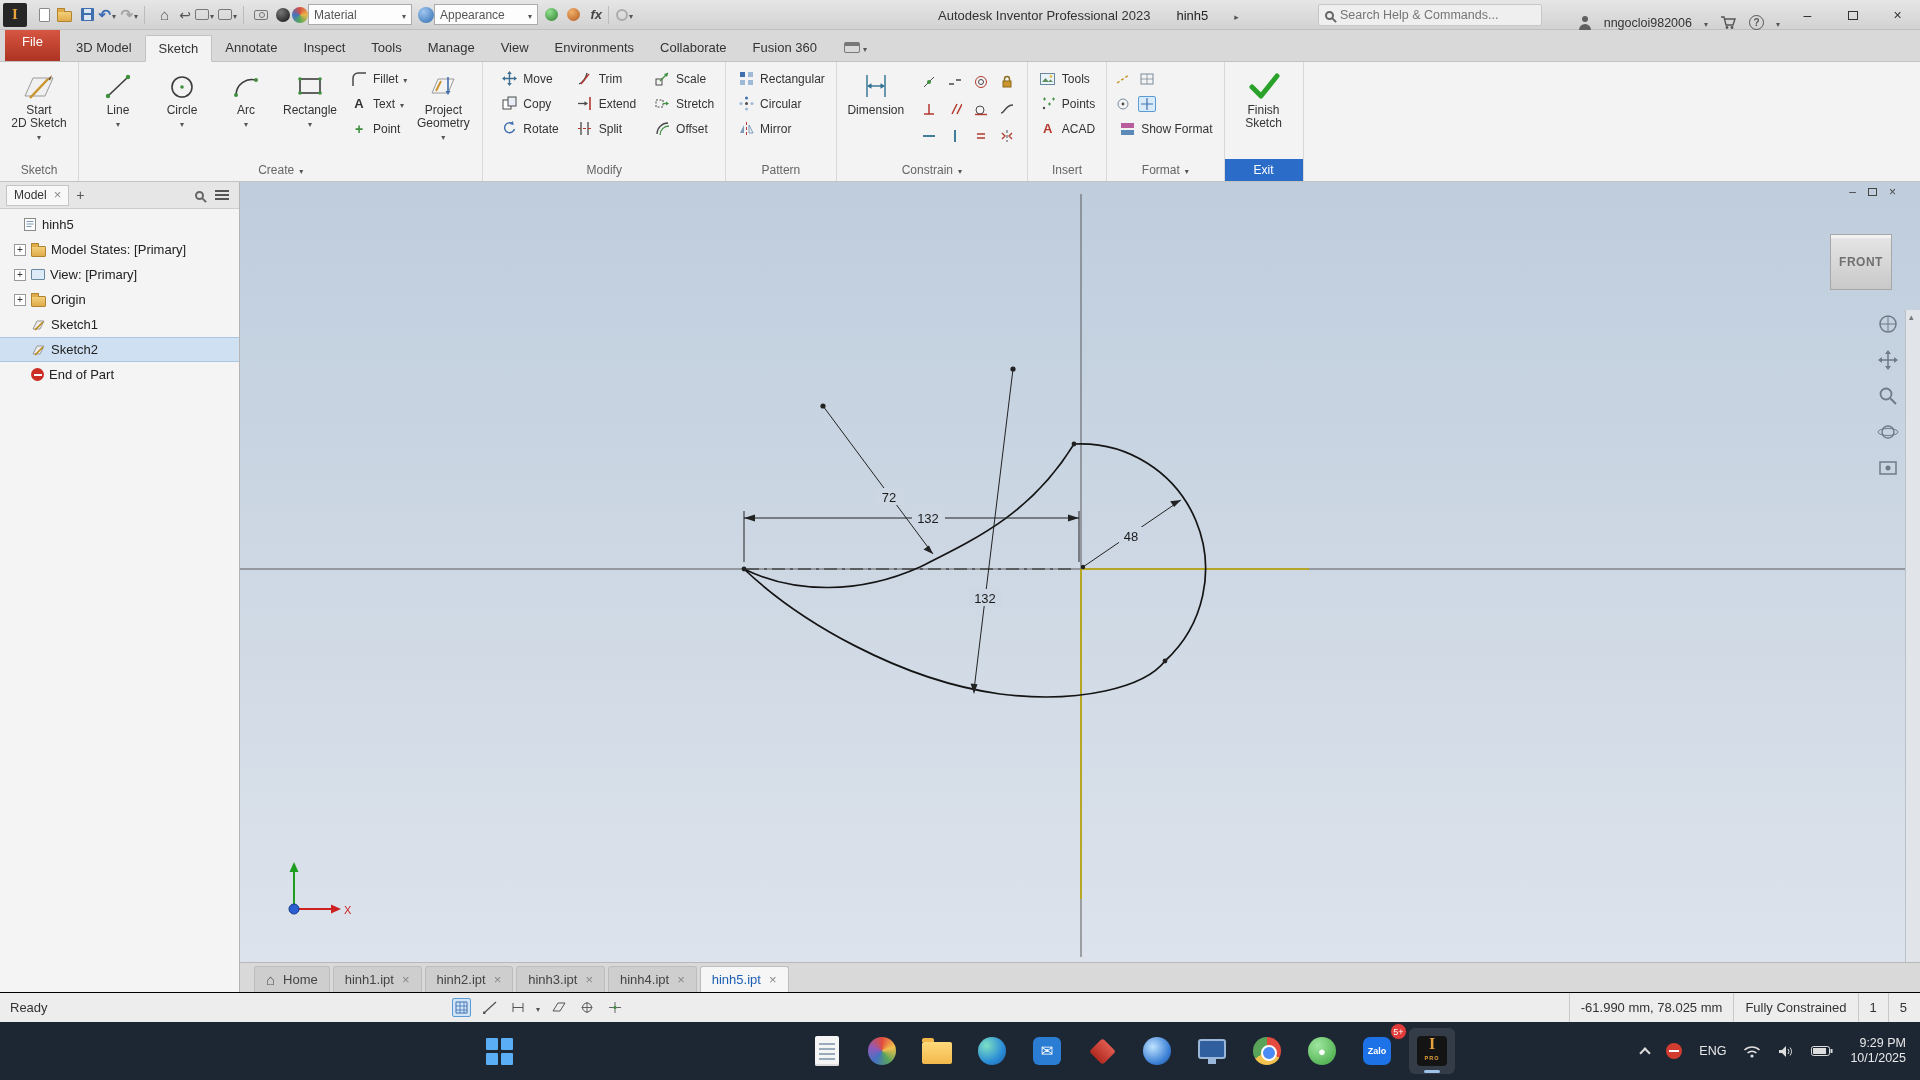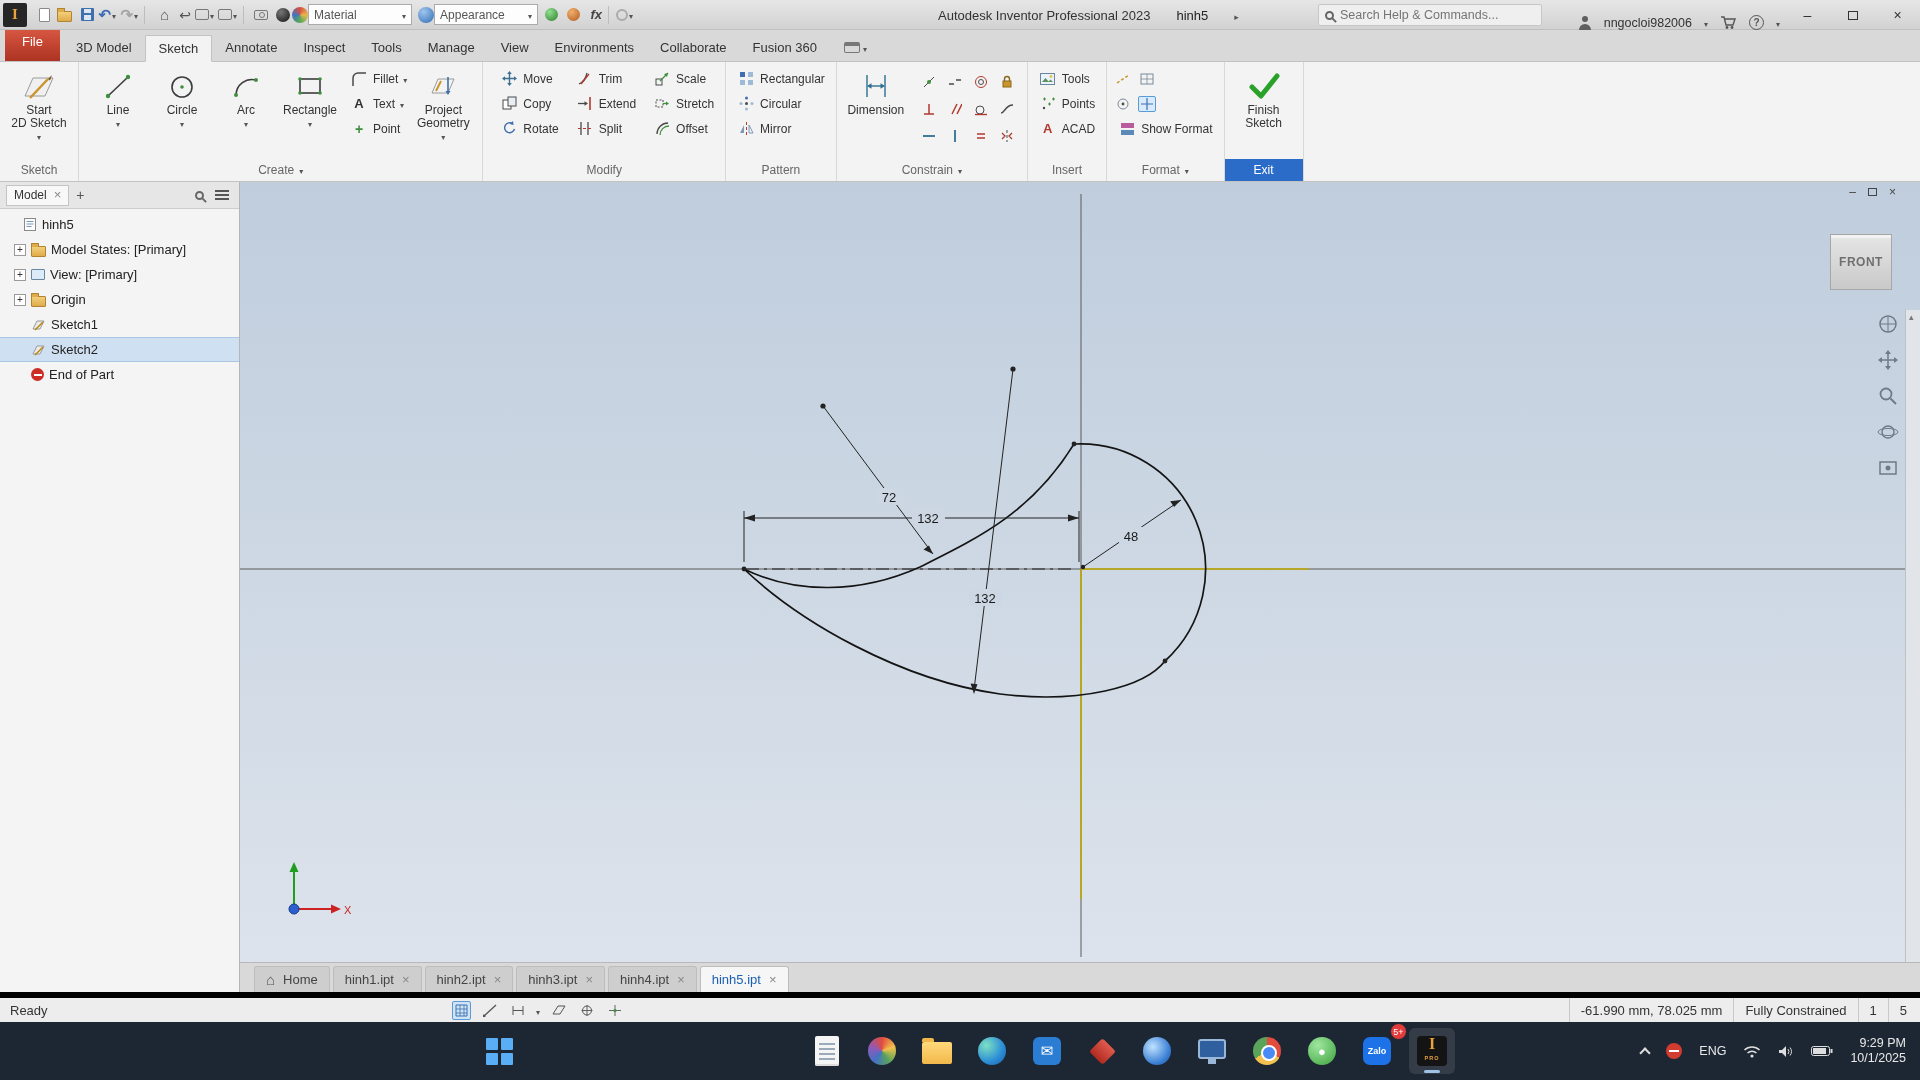--- a/index.html
+++ b/index.html
@@ -111,21 +111,21 @@
   .vscroll{position:absolute;right:0;top:128px;bottom:0;width:15px;background:#e1e4e9;border-left:1px solid #bcc1c8}
   .vscroll::before{content:"▴";position:absolute;top:2px;left:3px;font-size:9px;color:#777}
   .dimlabel{font-size:13px;fill:#1a1a1a}
 
   
   .doctabs{position:absolute;left:240px;top:962px;right:0;height:30px;background:#d9d9d9;border-top:1px solid #b8b8b8;display:flex;align-items:flex-end;padding-left:14px;gap:3px;z-index:15}
   .dtab{height:26px;display:flex;align-items:center;gap:8px;padding:0 11px;font-size:13px;color:#444;background:#cecece;border:1px solid #bdbdbd;border-bottom:none;border-radius:3px 3px 0 0}
   .dtab.active{background:#f6f6f6;color:#1a5fb4}
 
   
-  .statusbar{position:absolute;left:0;top:992px;right:0;height:30px;background:#ededed;border-top:6px solid #000000;display:flex;align-items:center;font-size:13px;color:#333;z-index:15}
+  .statusbar{position:absolute;left:0;top:992px;right:0;height:30px;background:#ededed;border-top:1px solid #000000;display:flex;align-items:center;font-size:13px;color:#333;z-index:15}
   .sb-ready{padding-left:10px}
   .sb-icons{position:absolute;left:452px;display:flex;gap:9px;align-items:center}
   .sbico{width:19px;height:19px;border-radius:2px;display:flex;align-items:center;justify-content:center}
   .sbico.hl{border:1px solid #5a9bd5;background:#cfe4f7}
   .sb-right{position:absolute;right:2px;top:0;bottom:0;display:flex;align-items:stretch}
   .sb-cell{display:flex;align-items:center;padding:0 11px;border-left:1px solid #c9c9c9}
 
   
   .taskbar{position:absolute;left:0;top:1022px;right:0;height:58px;background:#1d2733;z-index:40}
   .winlogo{position:absolute;left:482px;top:12px;width:34px;height:34px;display:grid;grid-template-columns:12px 12px;grid-template-rows:12px 12px;gap:3px;align-content:center;justify-content:center;border-radius:5px}

